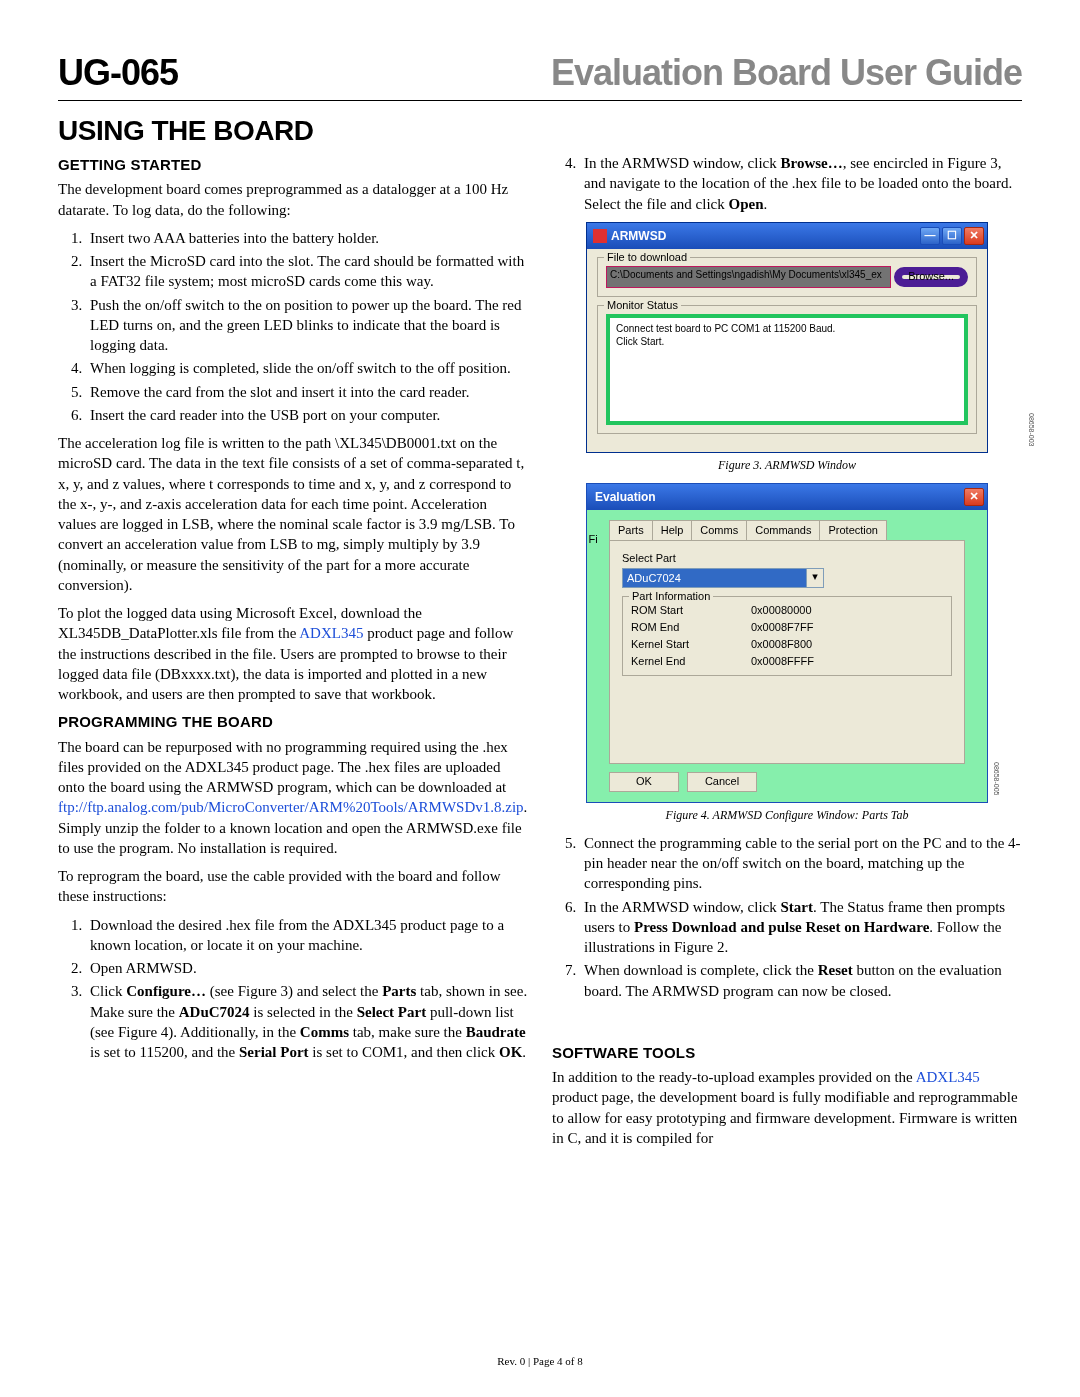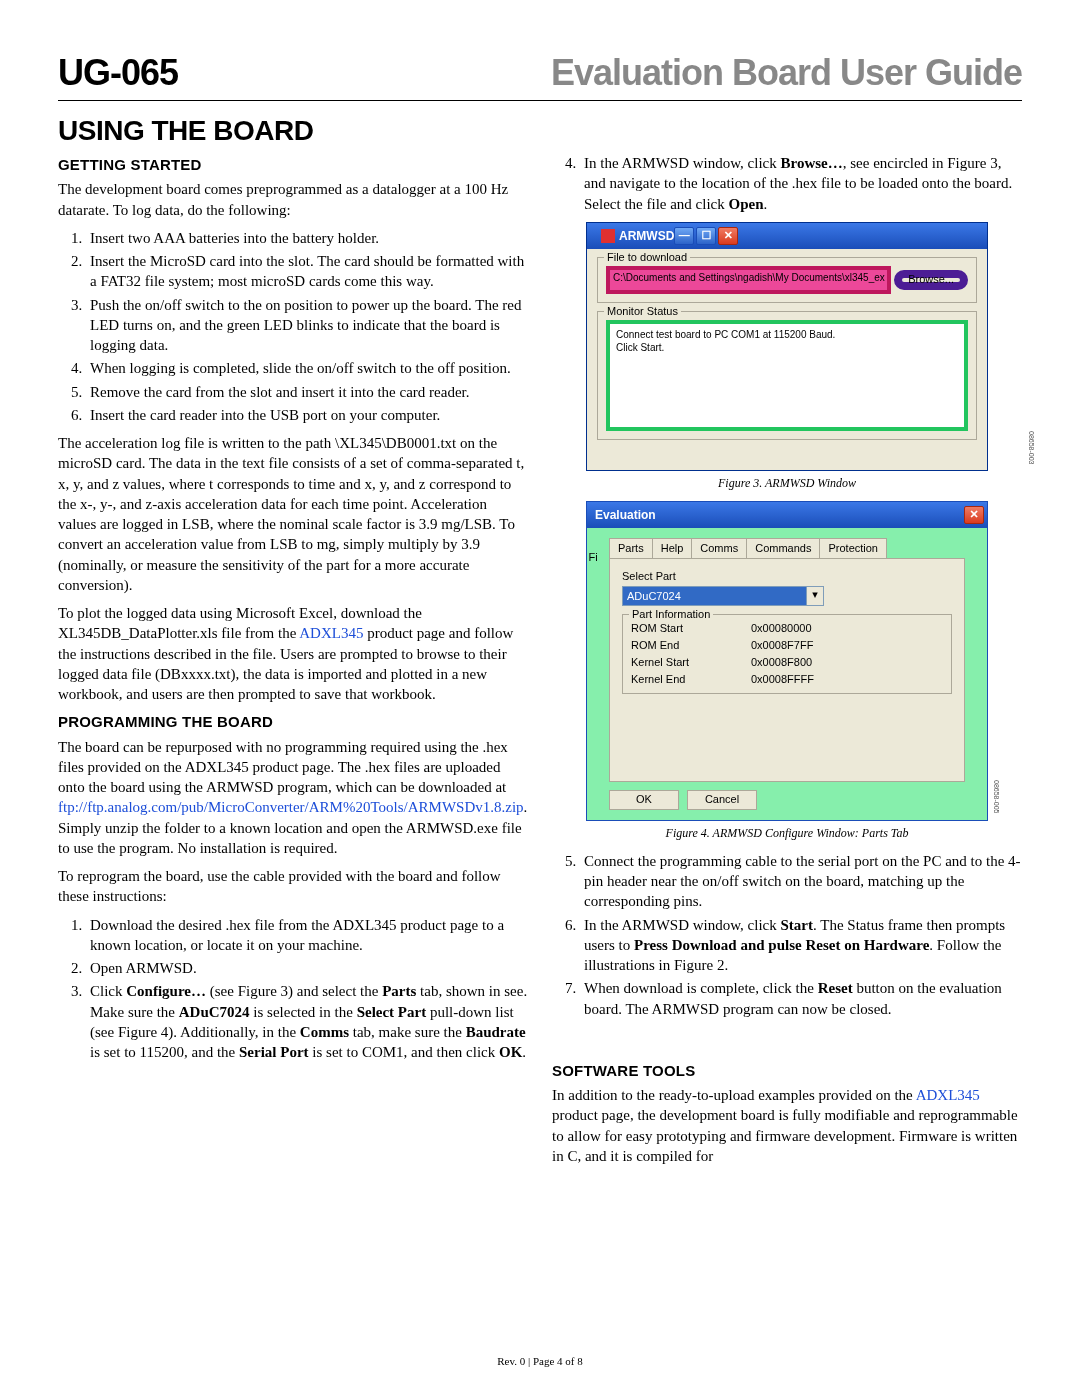--- a/index.html
+++ b/index.html
@@ -88,57 +88,57 @@
     font-family: Tahoma, Arial, sans-serif;
     font-size: 11px;
     background: #ece9d8;
     border: 1px solid #002f8e;
   }
   .win-titlebar {
     background: linear-gradient(#3b78e7, #1a4db8);
     color: #fff;
     display: flex;
     align-items: center;
-    justify-content: flex-start;
-    padding: 3px 3px 3px 14px;
+    justify-content: space-between;
+    padding: 3px 3px 3px 6px;
     font-weight: bold;
     font-size: 12px;
     height: 20px;
   }
   .win-title-left { display:flex; align-items:center; gap:4px; }
   .win-icon { width:14px; height:14px; background:#e03030; display:inline-block; }
   .win-ctrls { display:flex; gap:2px; }
   .win-btn {
     width: 18px; height: 16px;
     background: linear-gradient(#6fa8f5,#2c63c9);
     border: 1px solid #1a4db8;
     border-radius: 2px;
     color:#fff;
     display:flex; align-items:center; justify-content:center;
     font-size:11px; line-height:1;
   }
   .win-btn.close { background: linear-gradient(#f07b63,#d93b1f); border-color:#a82710; }
-  .win-body { padding: 8px 10px 22px 10px; }
+  .win-body { padding: 8px 10px 10px 10px; }
   .group {
     border: 1px solid #aca899;
     padding: 8px 8px 8px 8px;
     margin-bottom: 8px;
     position: relative;
   }
   .group-label {
     position: absolute;
     top: -8px; left: 6px;
     background: #ece9d8;
     padding: 0 3px;
     font-size: 11px;
   }
   .file-row { display:flex; gap:3px; align-items:center; }
   .file-input {
     flex:1; height:18px;
-    border:4px solid #be185d; background:#ec4899;
+    border:1px solid #be185d; background:#737373;
     font-size:10px; padding:1px 3px;
     white-space:nowrap; overflow:hidden;
   }
   .btn {
     background:#ece9d8;
     border:1px solid #aca899;
     padding:2px 10px;
     font-size:11px;
     height:20px;
     box-sizing:border-box;

